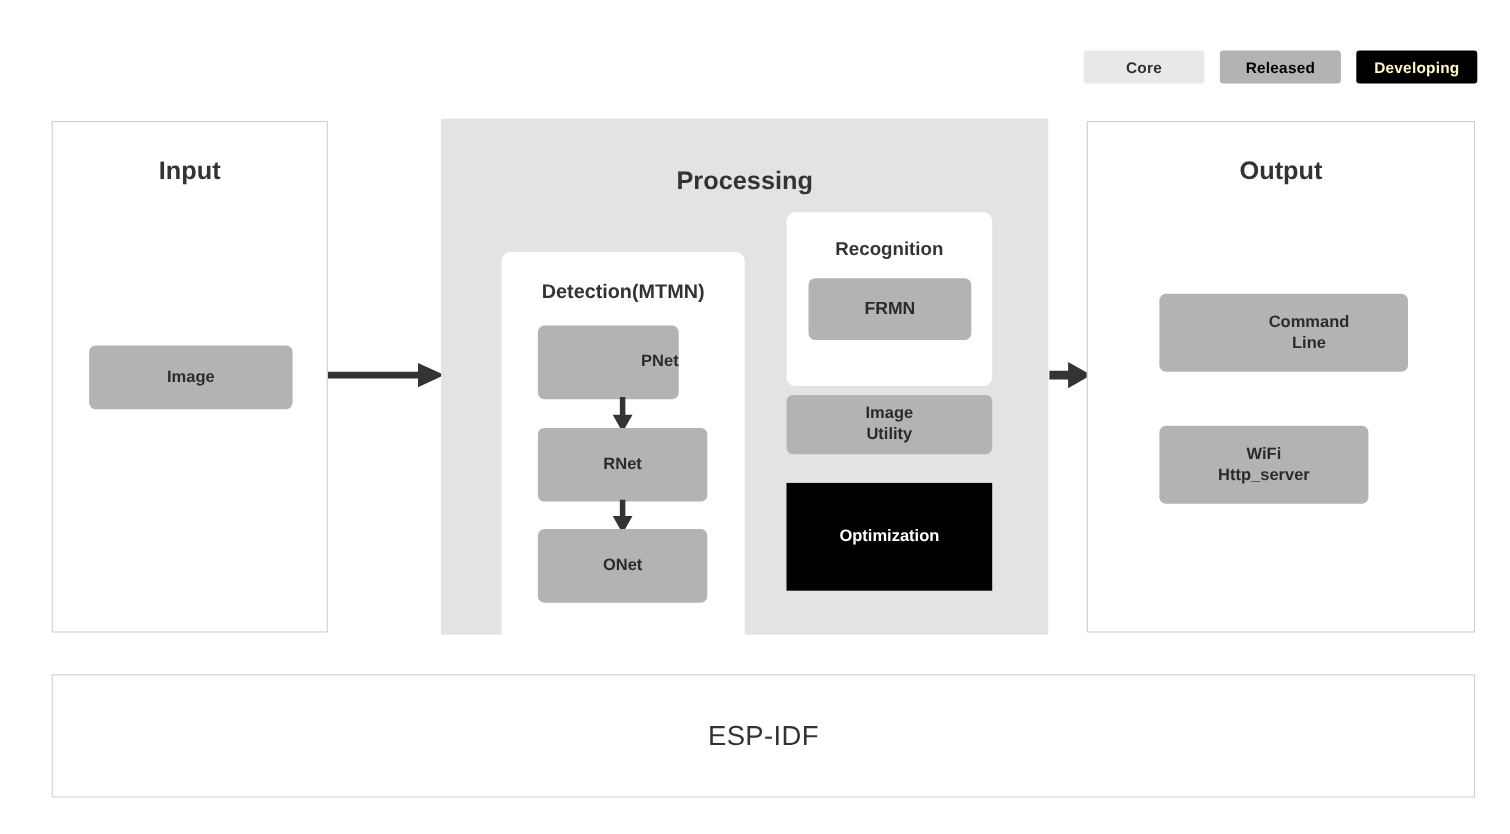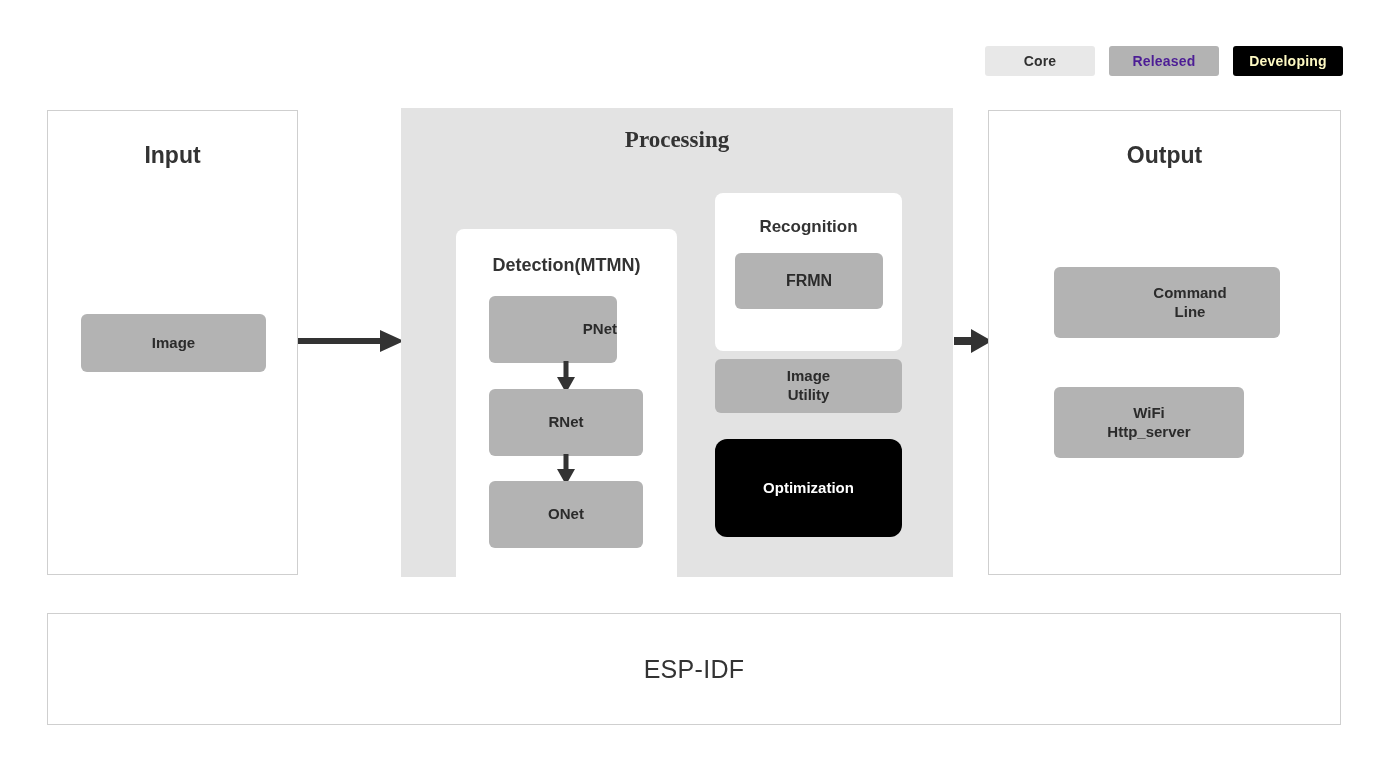--- a/index.html
+++ b/index.html
@@ -40,21 +40,21 @@
     box-sizing: border-box;
   }
   .chip-core {
     width: 110px;
     background: #e8e8e8;
     color: #303030;
   }
   .chip-released {
     width: 110px;
     background: #b3b3b3;
-    color: #4c1d95;
+    color: #000000;
   }
   .chip-developing {
     width: 110px;
     background: #000000;
     color: #fef9c3;
   }
 
   
   .panel {
     position: absolute;
@@ -78,21 +78,21 @@
   #panel-input .panel-title { margin-top: 31px; }
 
   #panel-processing {
     left: 401px;
     top: 108px;
     width: 552px;
     height: 469px;
     background: #e3e3e3;
     border: none;
   }
-  #panel-processing .panel-title { margin-top: 19px; font-family: Liberation Serif, serif; }
+  #panel-processing .panel-title { margin-top: 43px; }
 
   #panel-output {
     left: 988px;
     top: 110px;
     width: 353px;
     height: 465px;
     background: #ffffff;
     border: 1px solid #cfcfcf;
   }
   #panel-output .panel-title { margin-top: 31px; }
@@ -174,21 +174,21 @@
     width: 187px;
     height: 54px;
     font-size: 15px;
   }
   #blk-optimization {
     left: 314px;
     top: 331px;
     width: 187px;
     height: 98px;
     font-size: 15px;
-    border-radius: 12px;
+    border-radius: 0;
   }
 
   
   #blk-command-line {
     left: 65px;
     top: 156px;
     width: 226px;
     height: 71px;
     font-size: 15px;
     padding-left: 46px;

